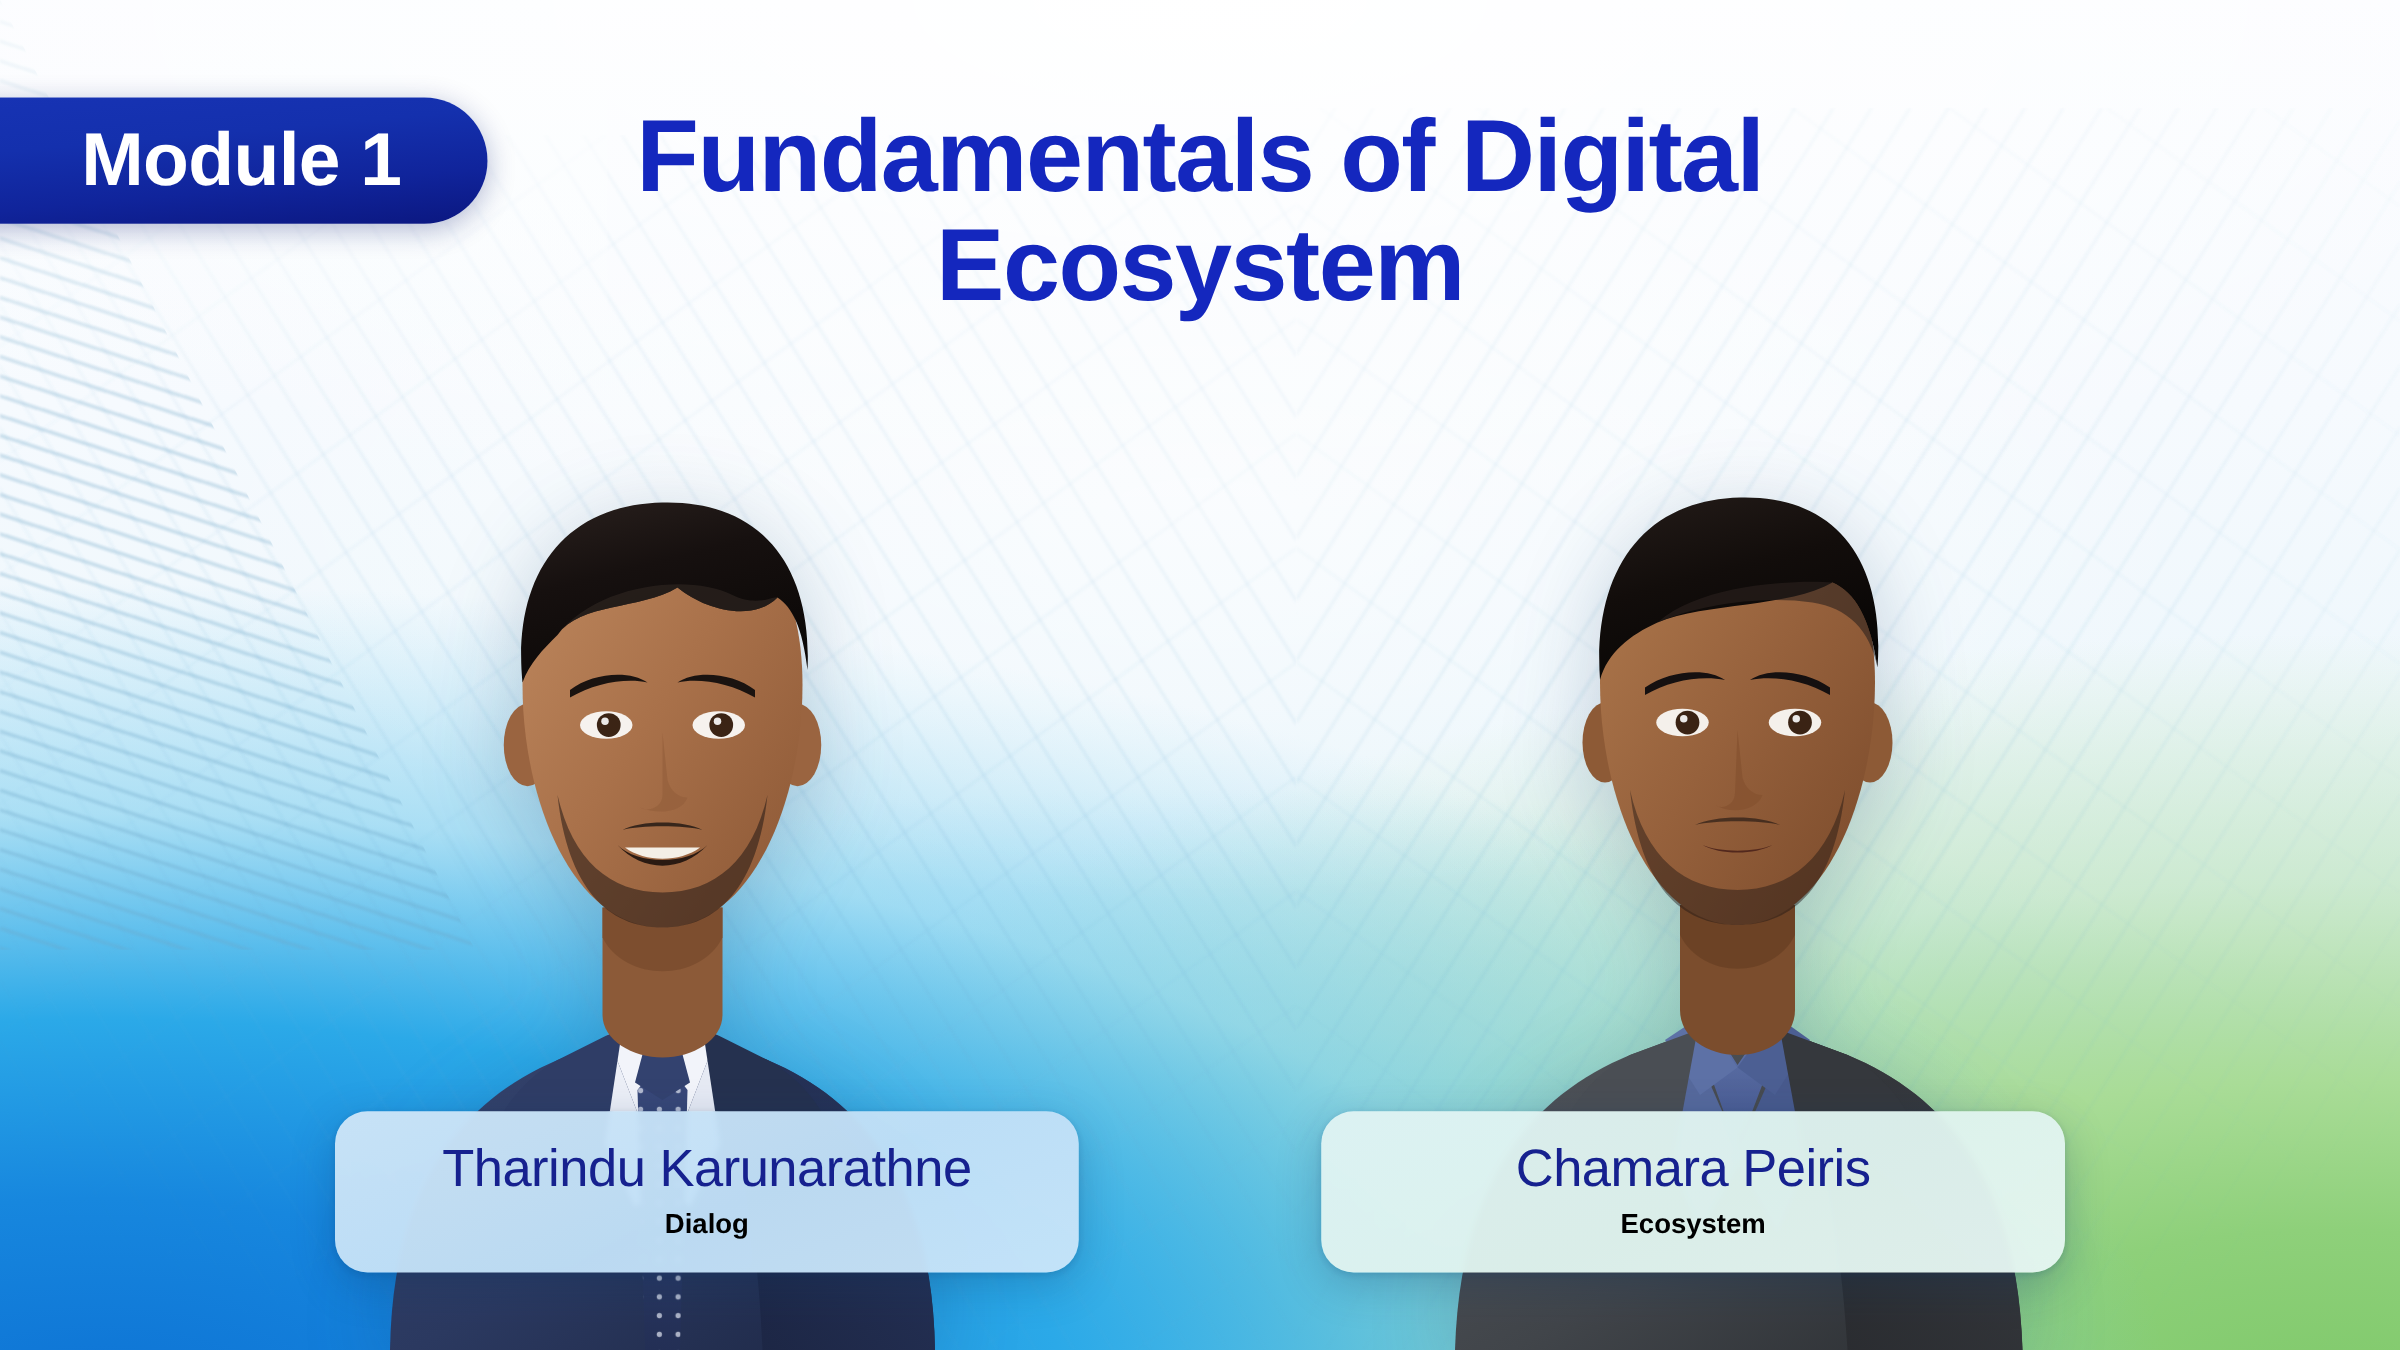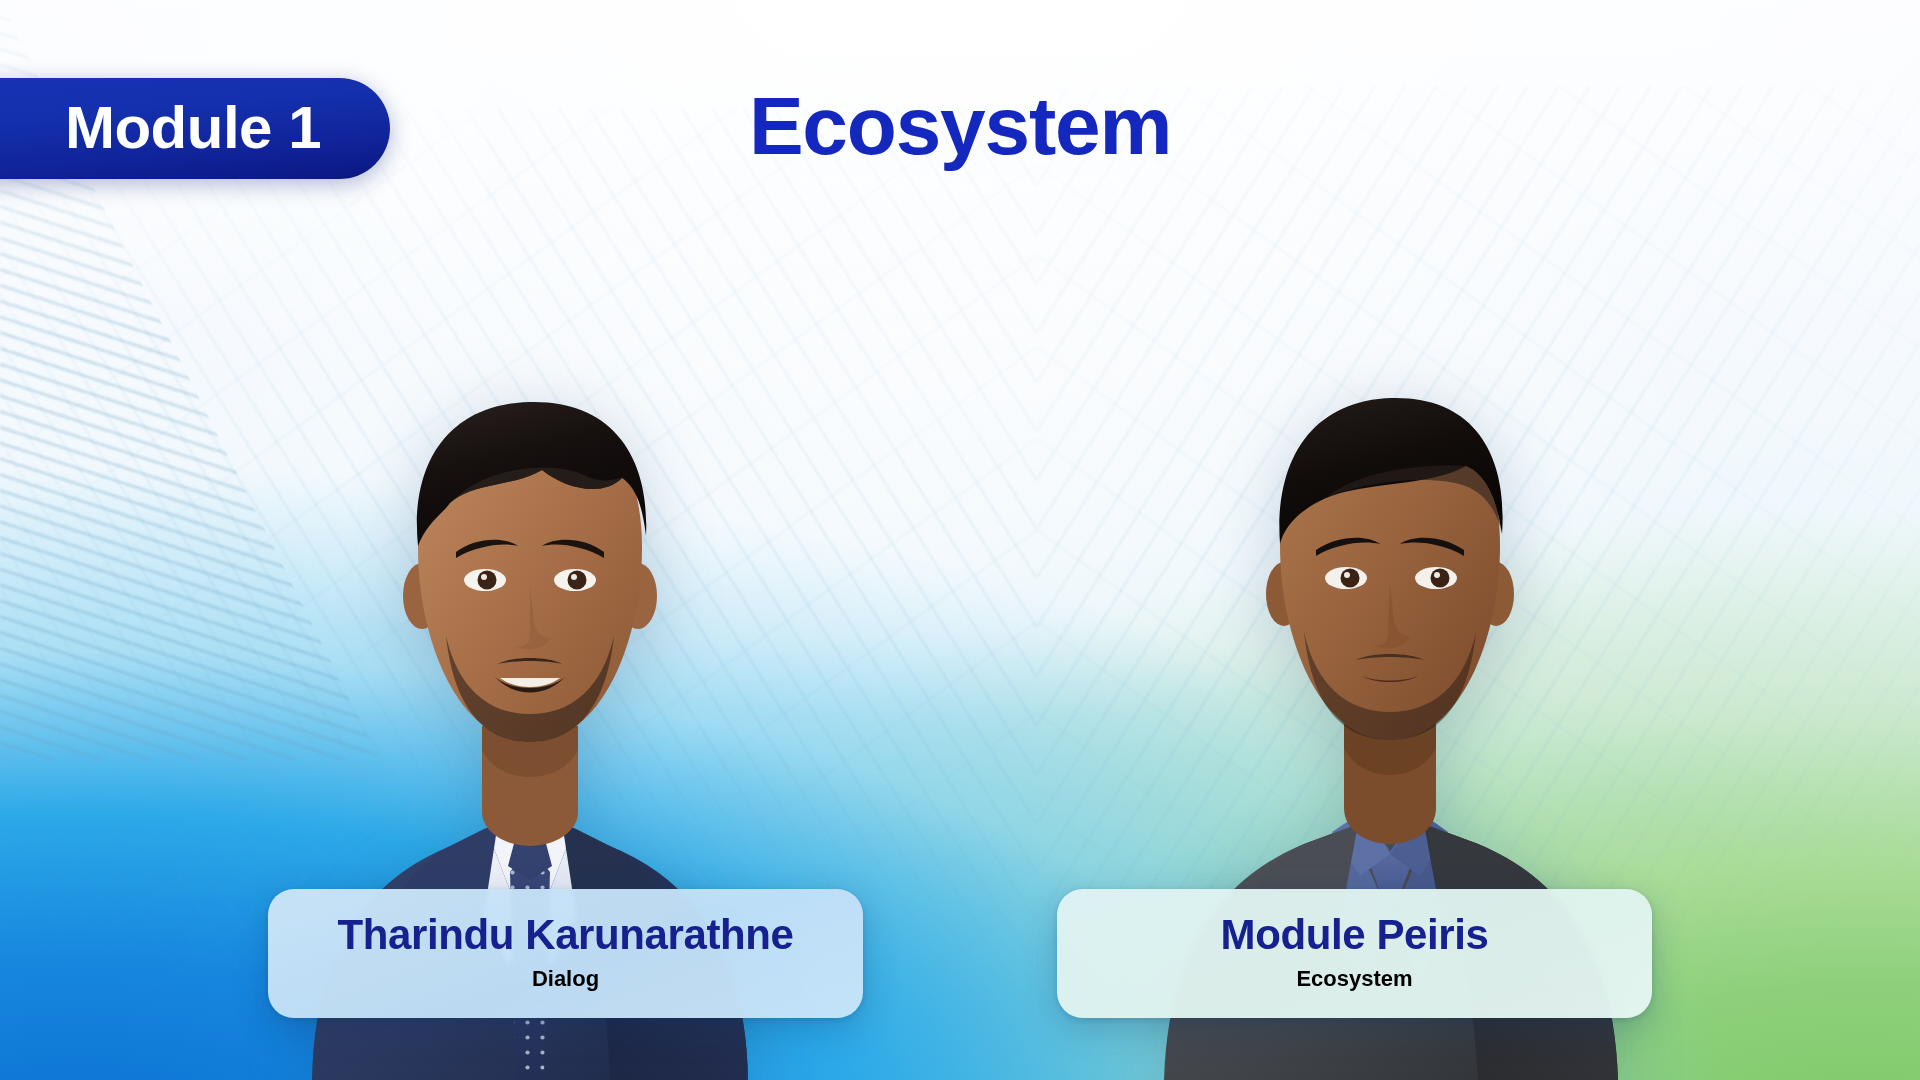--- a/index.html
+++ b/index.html
@@ -148,21 +148,21 @@
     left:268px;
     background:linear-gradient(160deg, rgba(204,228,247,.97) 0%, rgba(192,223,246,.97) 55%, rgba(200,228,248,.97) 100%);
   }
   .name-card.right{
     right:268px;
     background:linear-gradient(160deg, rgba(222,242,243,.97) 0%, rgba(223,243,238,.97) 55%, rgba(229,245,241,.97) 100%);
   }
   .name-card .person-name{
     color:#16218f;
     font-size:42px;
-    font-weight:700;
+    font-weight:400;
     line-height:1.12;
     letter-spacing:-.4px;
     margin:0 0 8px;
   }
   .name-card .person-role{
     color:#111214;
     font-size:30px;
     font-weight:400;
     line-height:1.16;
     margin:0 0 4px;
@@ -189,20 +189,21 @@
     <div class="face r"></div>
   </div>
 
   <div class="bg-layer bg-haze"></div>
 
   <div class="module-badge">
     <span class="label">Module 1</span>
   </div>
 
   <h1 class="headline">
+    <span class="l1">Fundamentals of Digital</span>
     <span class="l2">Ecosystem</span>
   </h1>
 
   <div class="portrait left">
     <svg viewBox="0 0 560 800" xmlns="http://www.w3.org/2000/svg" aria-hidden="true">
       <defs>
         <linearGradient id="Lskin" x1="0" y1="0" x2="1" y2="1">
           <stop offset="0%" stop-color="#c08a60"></stop>
           <stop offset="48%" stop-color="#a9714a"></stop>
           <stop offset="100%" stop-color="#8a5634"></stop>
@@ -354,17 +355,17 @@
       <path d="M252 396 C266 404 294 404 308 396 C294 402 266 402 252 396 Z" fill="#52281d"></path>
     </svg>
   </div>
 
   <div class="name-card left">
     <p class="person-name">Tharindu Karunarathne</p>
     <p class="person-org">Dialog</p>
   </div>
 
   <div class="name-card right">
-    <p class="person-name">Module Peiris</p>
+    <p class="person-name">Chamara Peiris</p>
     <p class="person-org">Ecosystem</p>
   </div>
 
 </div>
 
 </body></html>

